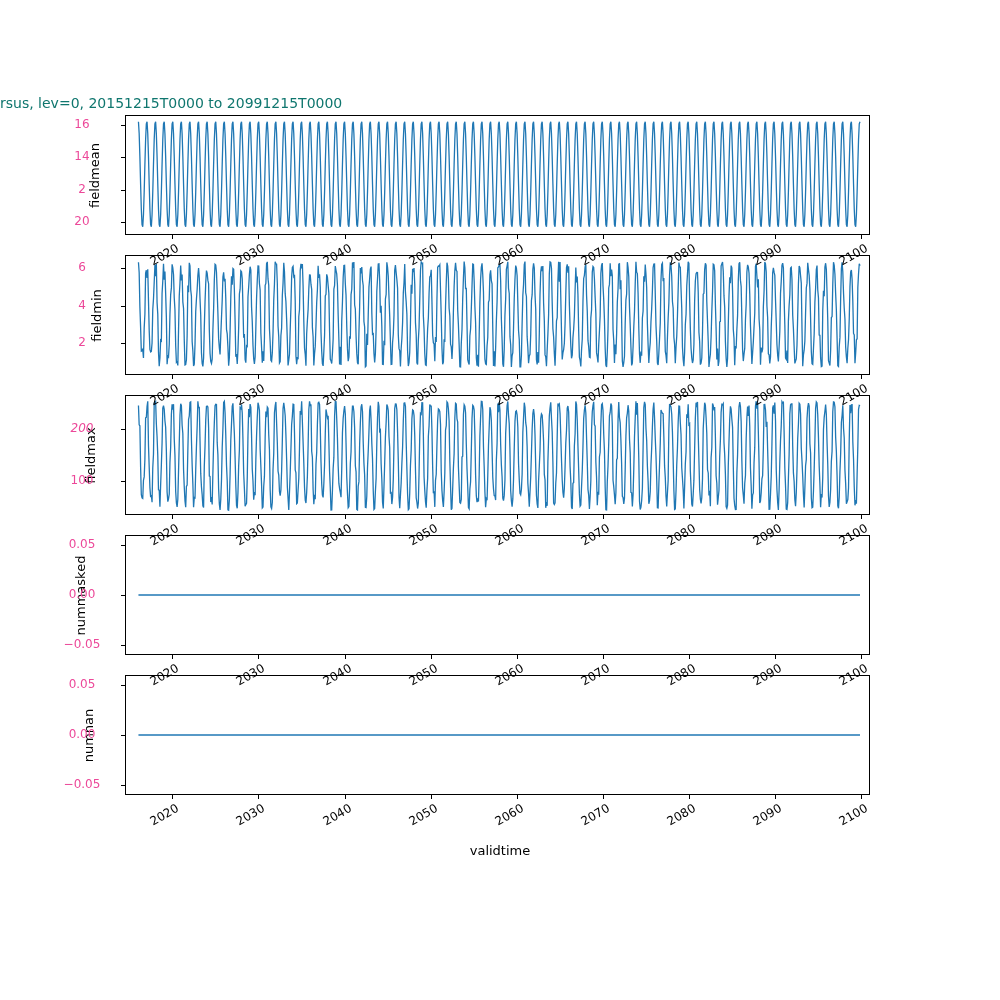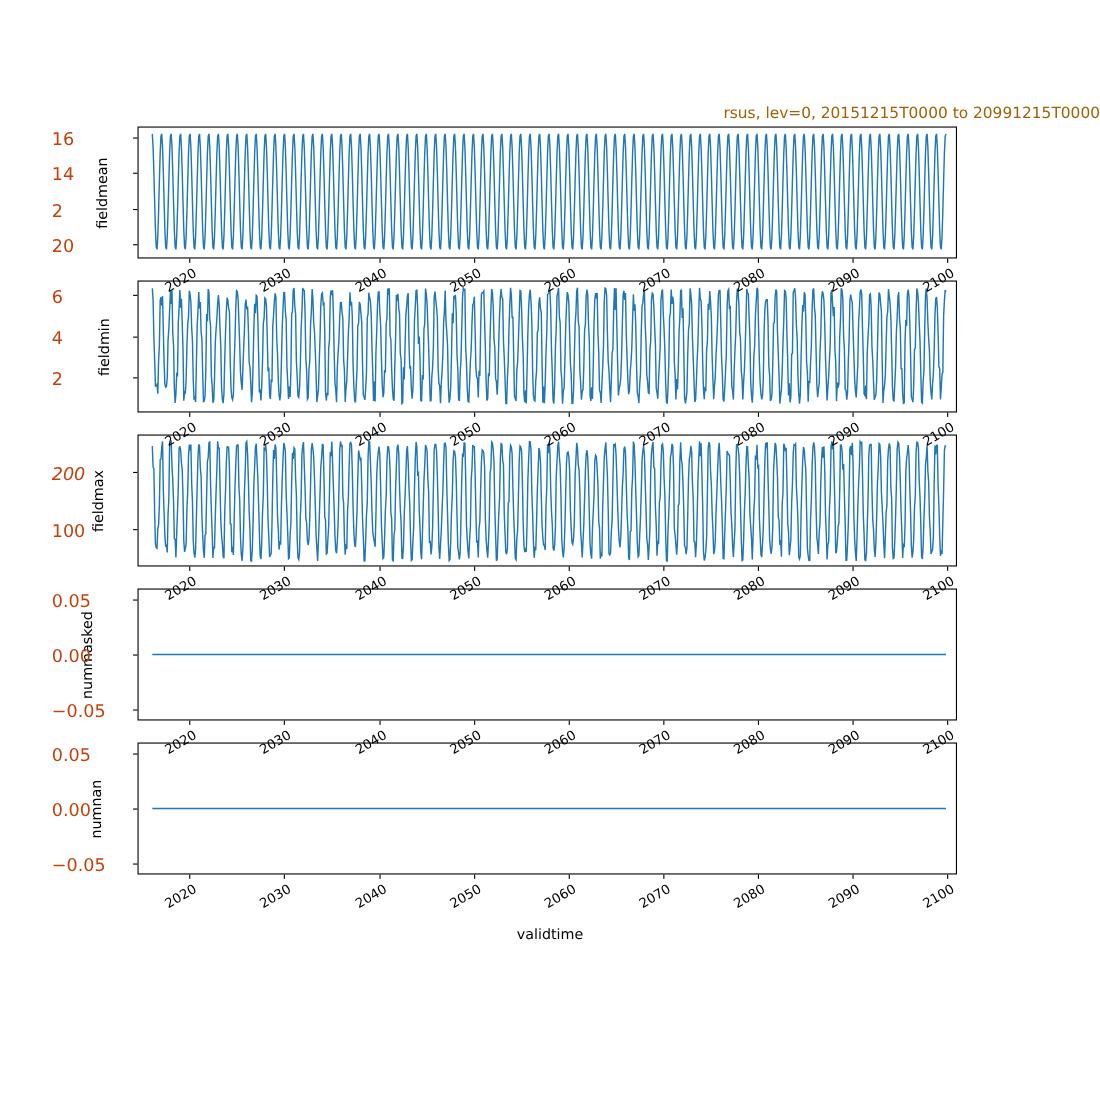--- a/index.html
+++ b/index.html
@@ -16,23 +16,23 @@
   #figure {
     position: relative;
     width: 1000px;
     height: 1000px;
   }
   .fig-title {
     position: absolute;
     left: 0;
     top: 95px;
     width: 1000px;
-    text-align: right;
+    text-align: left;
     font-size: 14px;
-    color: #a16207;
+    color: #0f766e;
   }
   .panel {
     position: absolute;
     left: 125px;
     width: 745px;
     box-sizing: border-box;
     border: 1px solid #000000;
     background: #ffffff;
   }
   .panel svg {
@@ -44,23 +44,23 @@
     position: absolute;
     font-size: 13px;
     color: #000000;
     transform-origin: center center;
     transform: rotate(-90deg);
     text-align: center;
     white-space: nowrap;
   }
   .ytick {
     position: absolute;
-    font-size: 16px;
-    color: #c2410c;
-    text-align: left;
+    font-size: 12px;
+    color: #ec4899;
+    text-align: center;
     white-space: nowrap;
   }
   .ytickmark {
     position: absolute;
     width: 4px;
     height: 1px;
     background: #000000;
   }
   .xtick {
     position: absolute;

